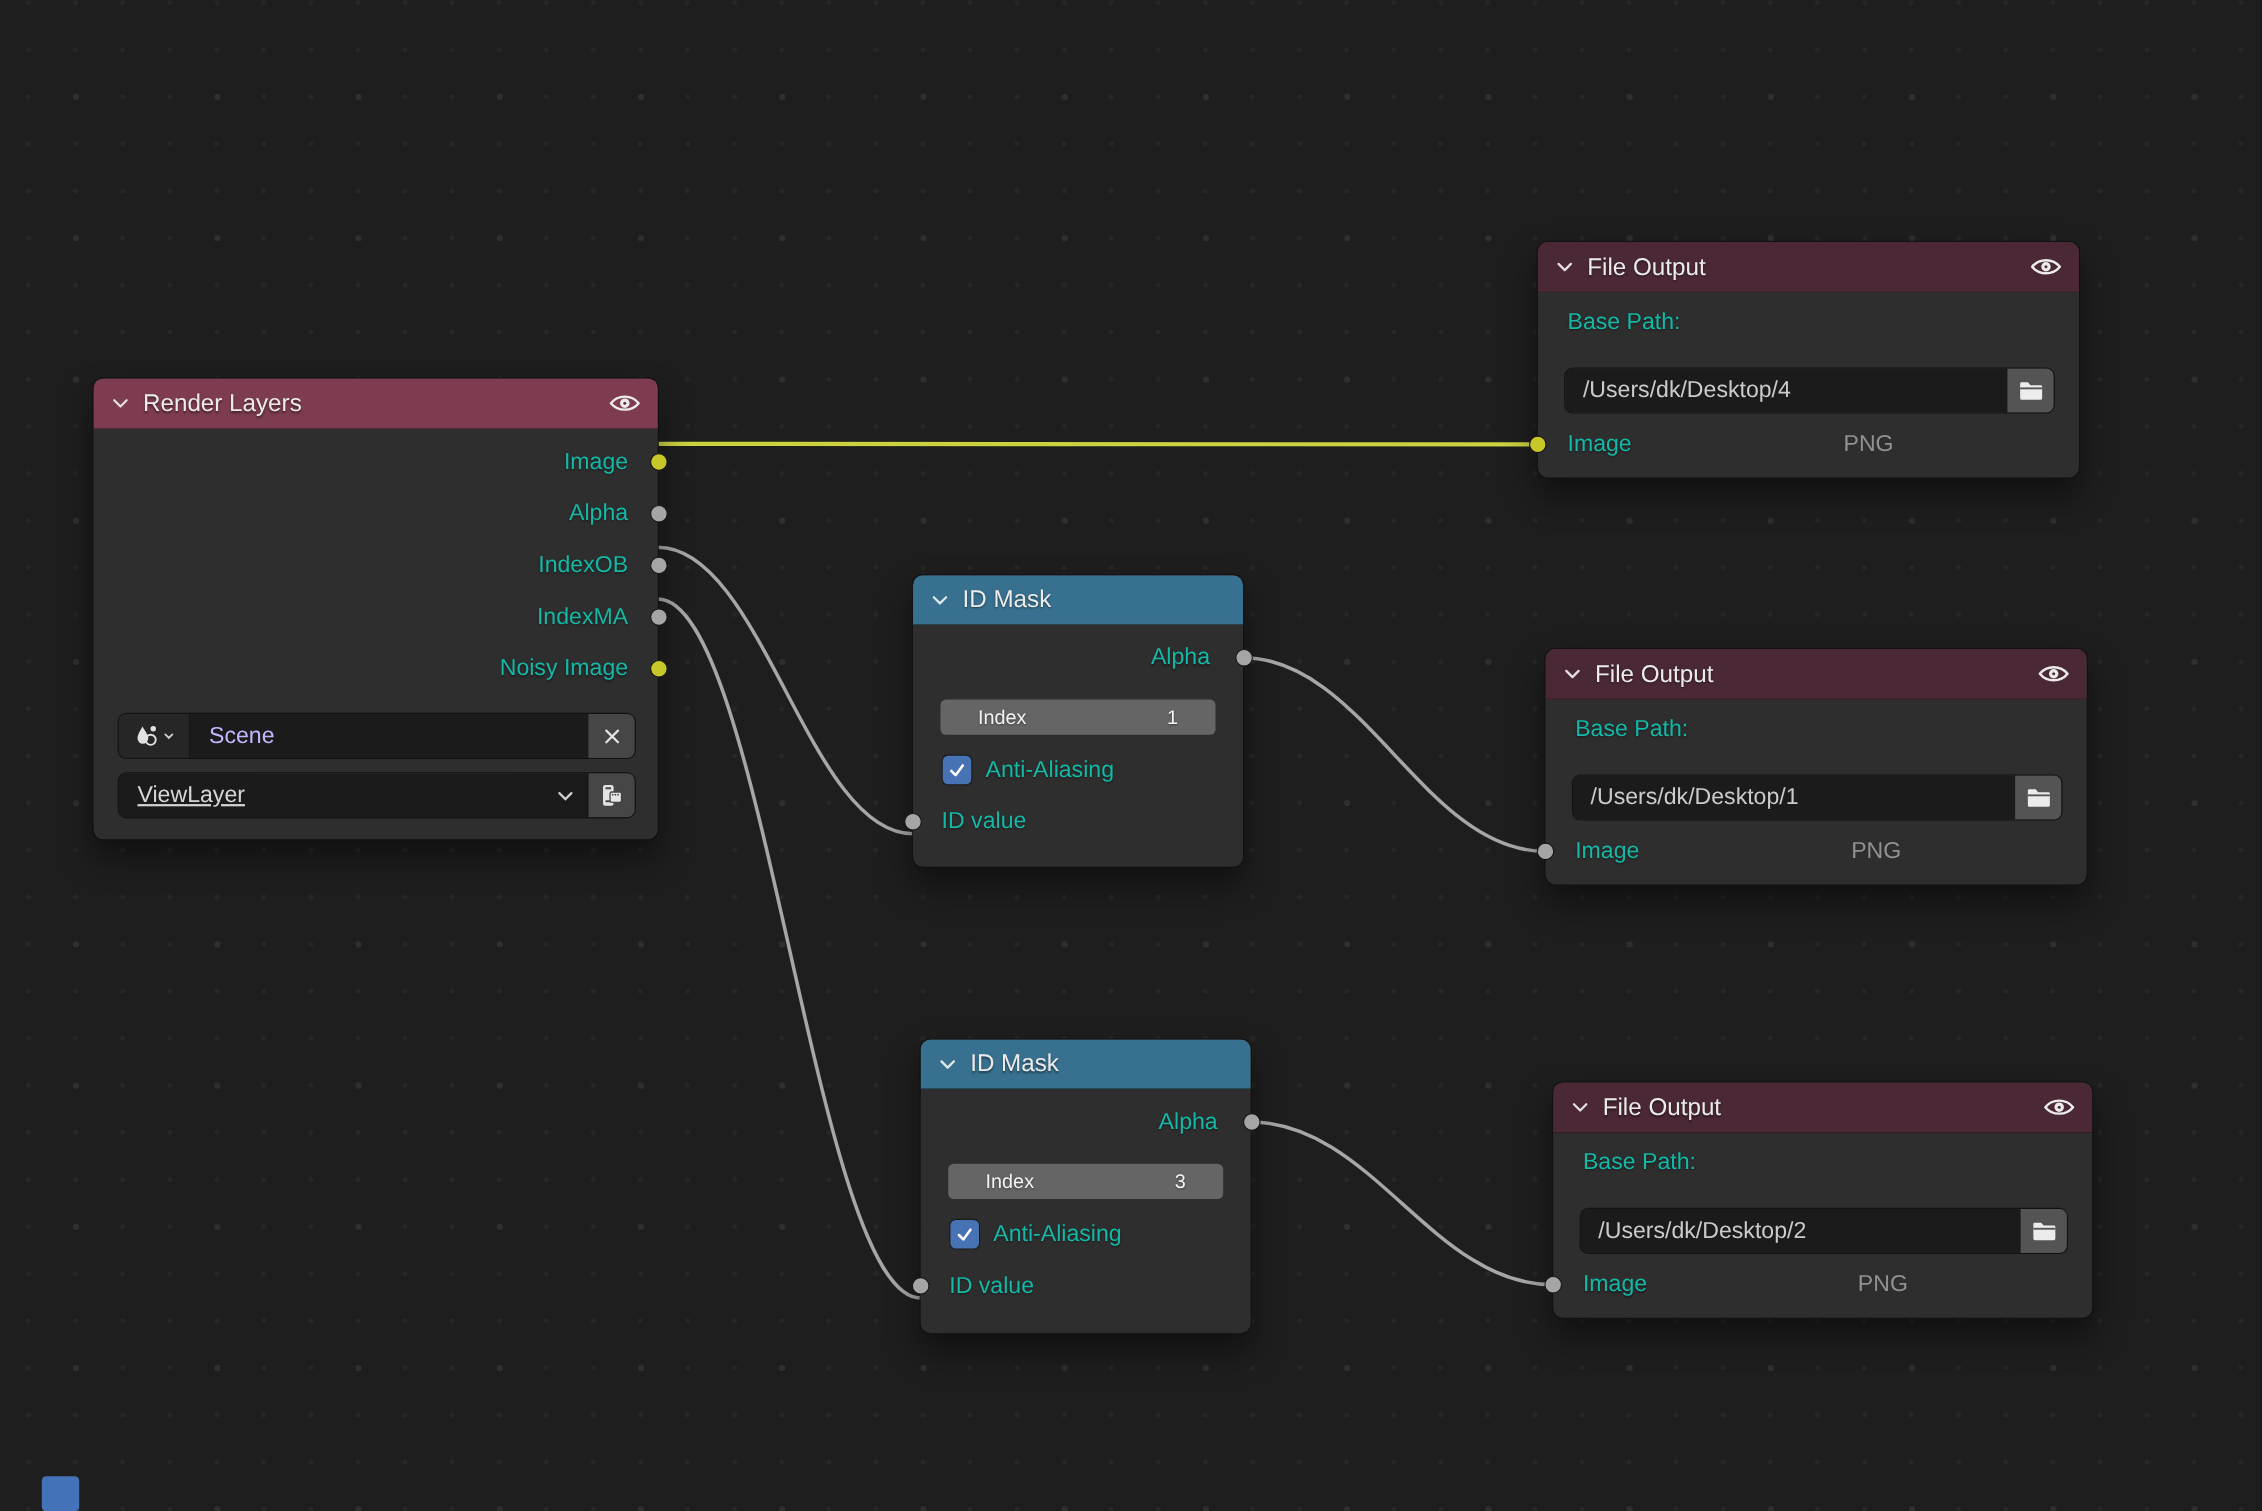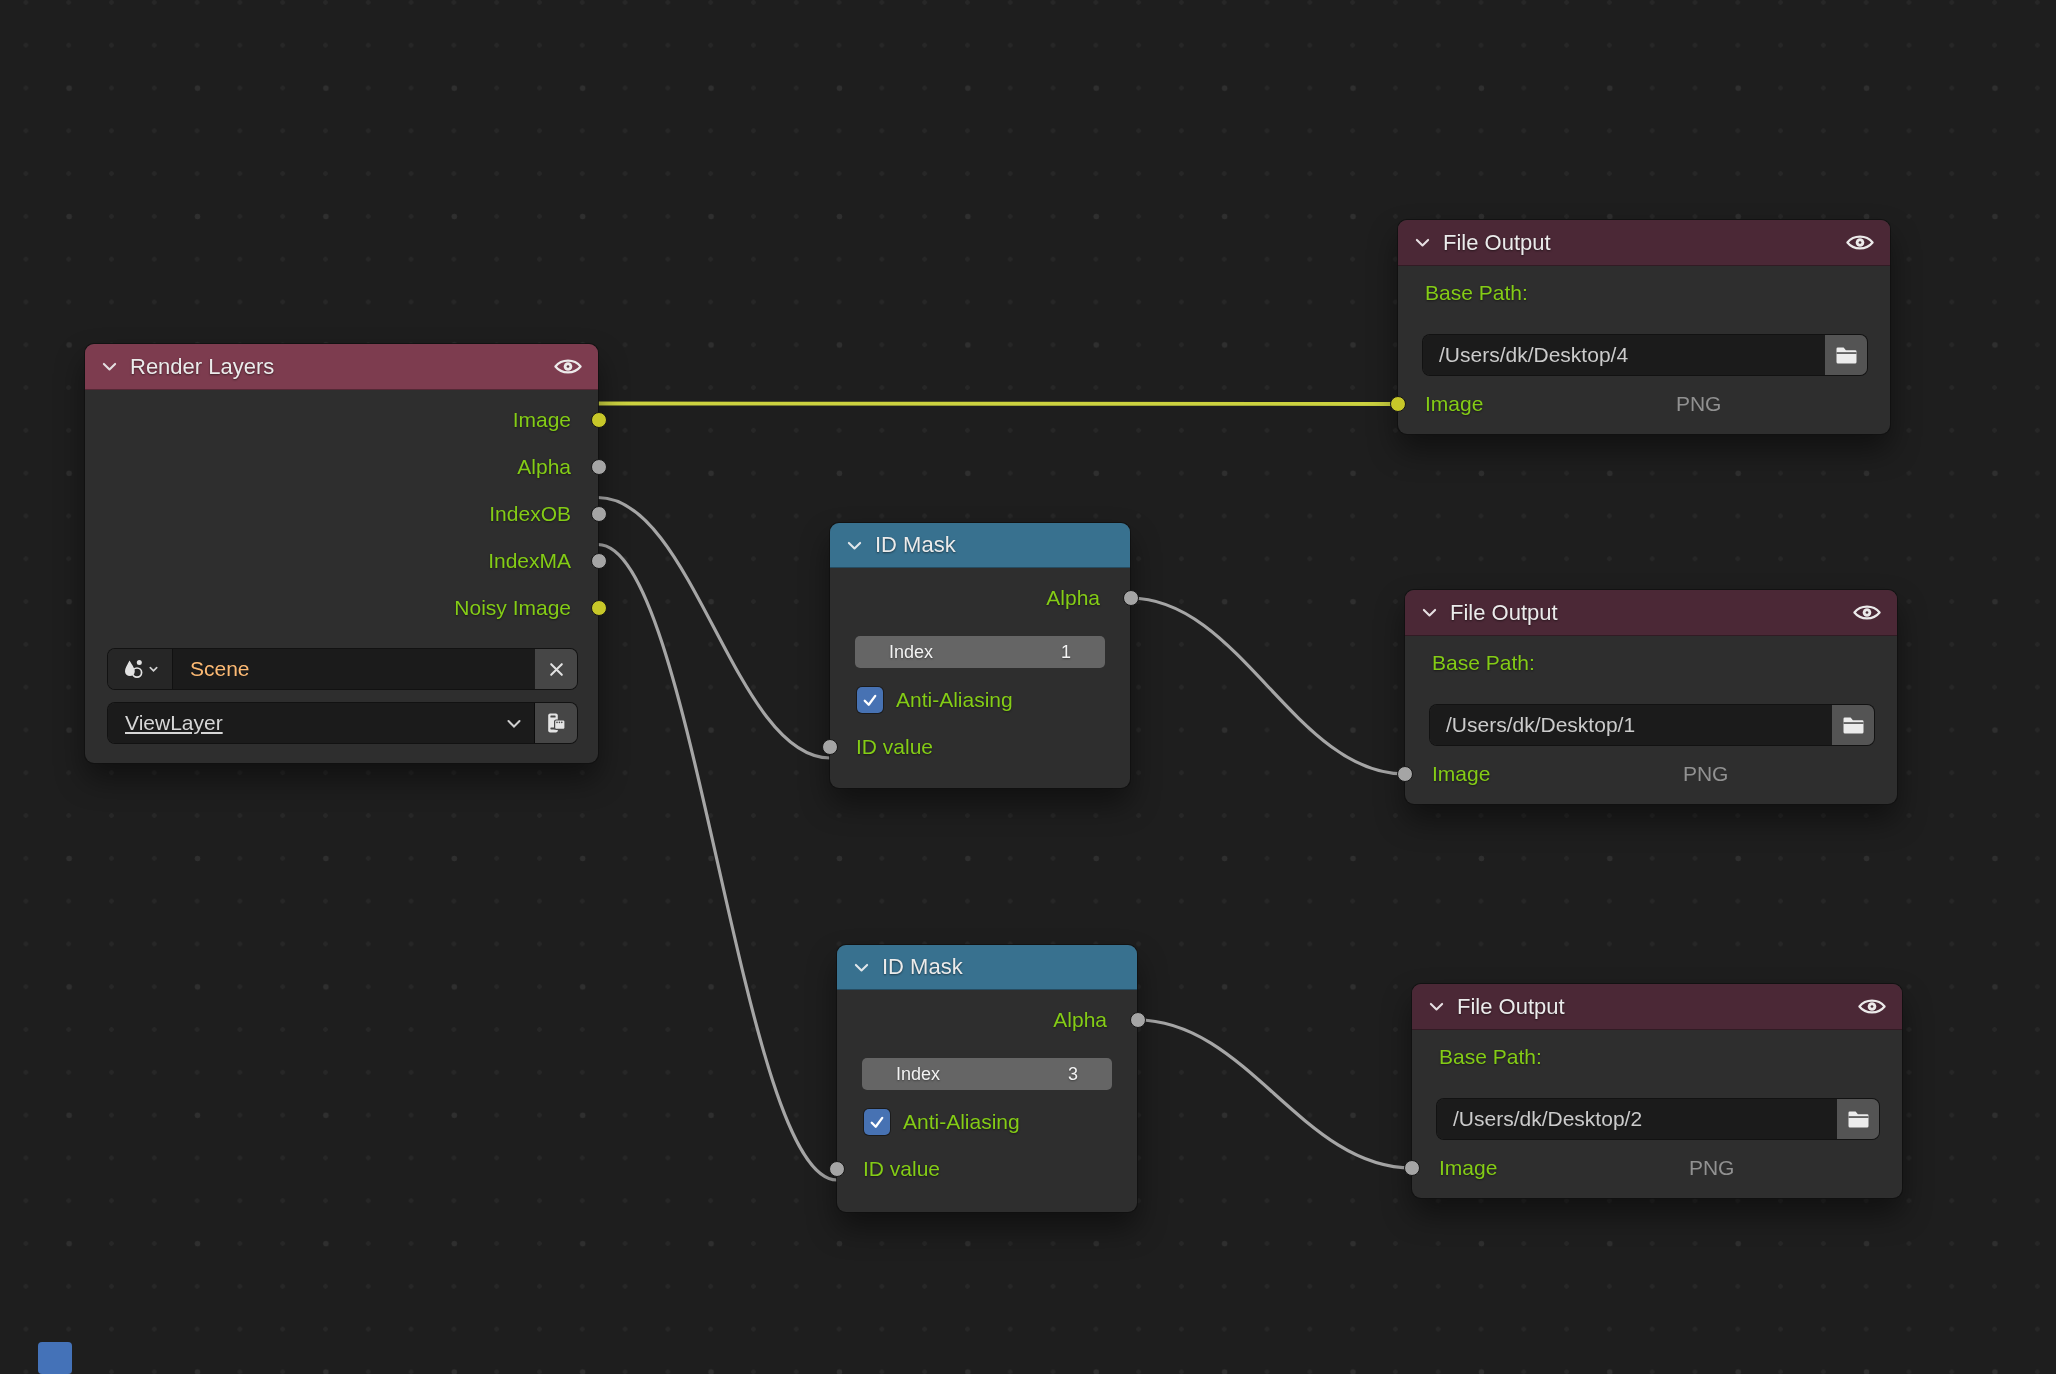--- a/index.html
+++ b/index.html
@@ -26,37 +26,37 @@
     color:#d9d9d9;
   }
   .hdr{
     height:46px;border-radius:9px 9px 0 0;display:flex;align-items:center;
     padding:16px 15px;gap:11px;box-sizing:border-box;border-bottom:1px solid rgba(0,0,0,.32);
   }
   .hdr-input{background:var(--input-header);}
   .hdr-output{background:var(--output-header);}
   .hdr-matte{background:var(--matte-header);}
   .hdr .title{flex:1;font-size:22px;color:#ebebeb;text-shadow:0 1px 2px rgba(0,0,0,.5);white-space:nowrap;}
-  .lbl{font-size:21px;color:#84cc16;text-shadow:0 1px 2px rgba(0,0,0,.45);}
+  .lbl{font-size:21px;color:#14b8a6;text-shadow:0 1px 2px rgba(0,0,0,.45);}
 
   .socket{position:absolute;width:16px;height:16px;border-radius:50%;box-sizing:border-box;
     border:1.5px solid #161616;z-index:3;}
   .socket.image{background:var(--socket-image);}
   .socket.value{background:var(--socket-value);}
   .socket.out{right:-8.5px;top:50%;margin-top:-8px;}
   .socket.in{left:-8.5px;top:50%;margin-top:-8px;}
 
   .orow{position:relative;height:47px;display:flex;align-items:center;justify-content:flex-end;padding-right:27px;}
   .rl-outputs{margin-top:6px;}
 
   
   .rl-props{position:absolute;left:23px;right:21px;top:305px;display:flex;flex-direction:column;gap:14px;}
   .prow{display:flex;height:40px;border-radius:7px;overflow:hidden;box-shadow:0 0 0 1px #121212;}
   .scene-btn{width:64px;background:#262626;display:flex;align-items:center;justify-content:center;gap:4px;border-right:1px solid rgba(0,0,0,.55);}
-  .scene-name{flex:1;background:var(--field-bg);display:flex;align-items:center;padding-left:17px;font-size:21px;color:#fdba74;}
+  .scene-name{flex:1;background:var(--field-bg);display:flex;align-items:center;padding-left:17px;font-size:21px;color:#c4b5fd;}
   .sq-btn{width:42px;background:var(--button-gray);display:flex;align-items:center;justify-content:center;}
   .vl-select{flex:1;background:var(--field-bg);display:flex;align-items:center;padding:0 12px 0 17px;font-size:21px;color:#d6d6d6;border-right:1px solid rgba(0,0,0,.55);}
   .vl-select span{flex:1;text-decoration:underline;}
 
   
   .idm .hdr{height:45px;}
   .idm .orow{margin-top:8px;height:44px;padding-right:30px;}
   .slider{margin:16px 25px 0;height:32px;background:var(--slider-gray);border-radius:5px;
     display:flex;align-items:center;justify-content:space-between;padding:0 34px;
     font-size:18px;color:#f3f3f3;text-shadow:0 1px 2px rgba(0,0,0,.4);}

